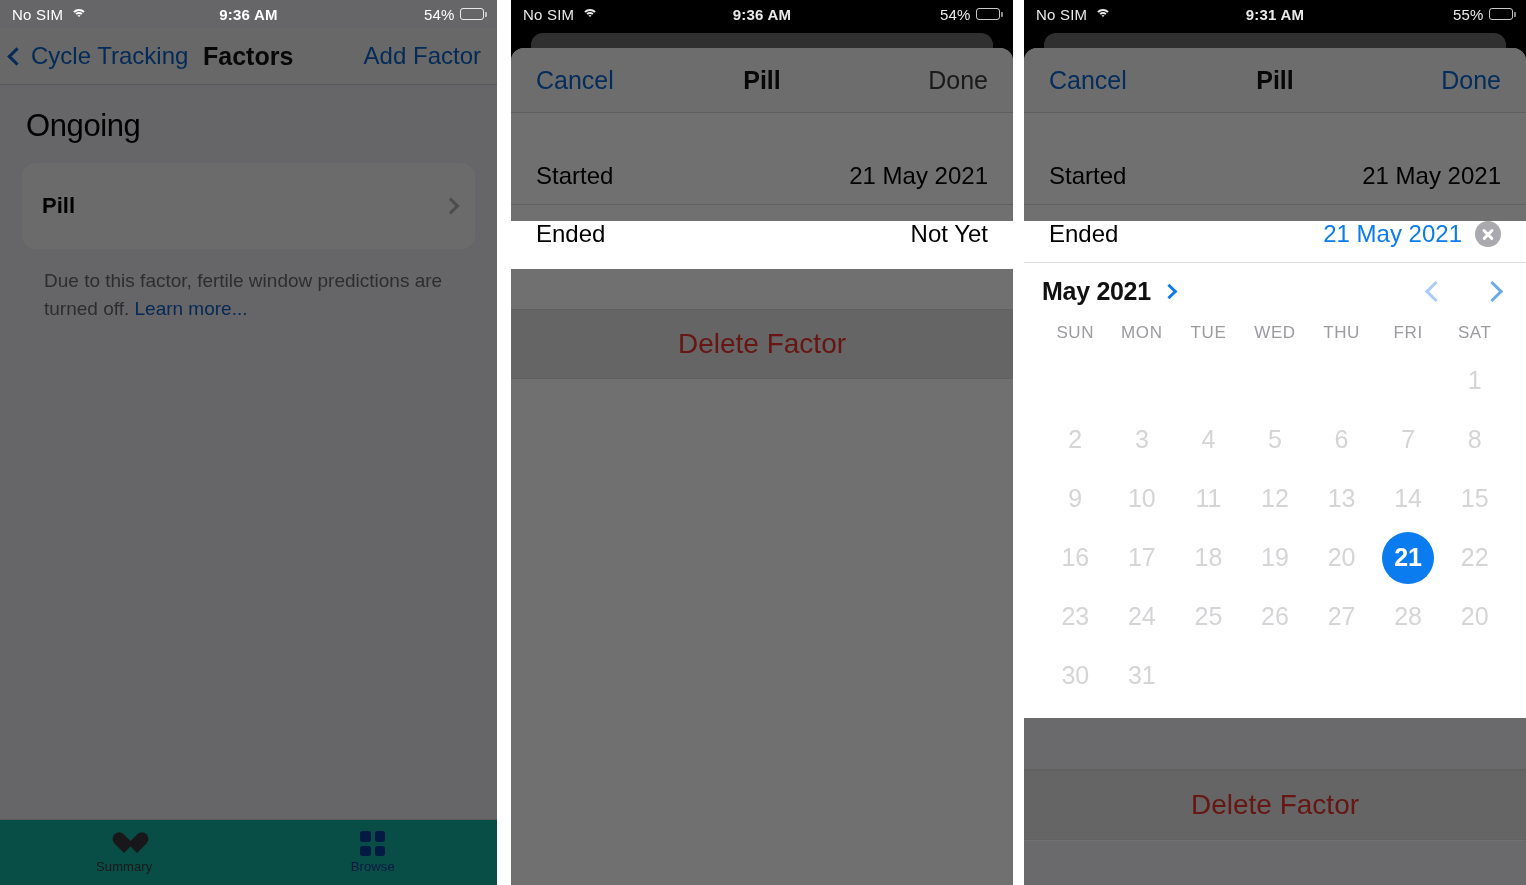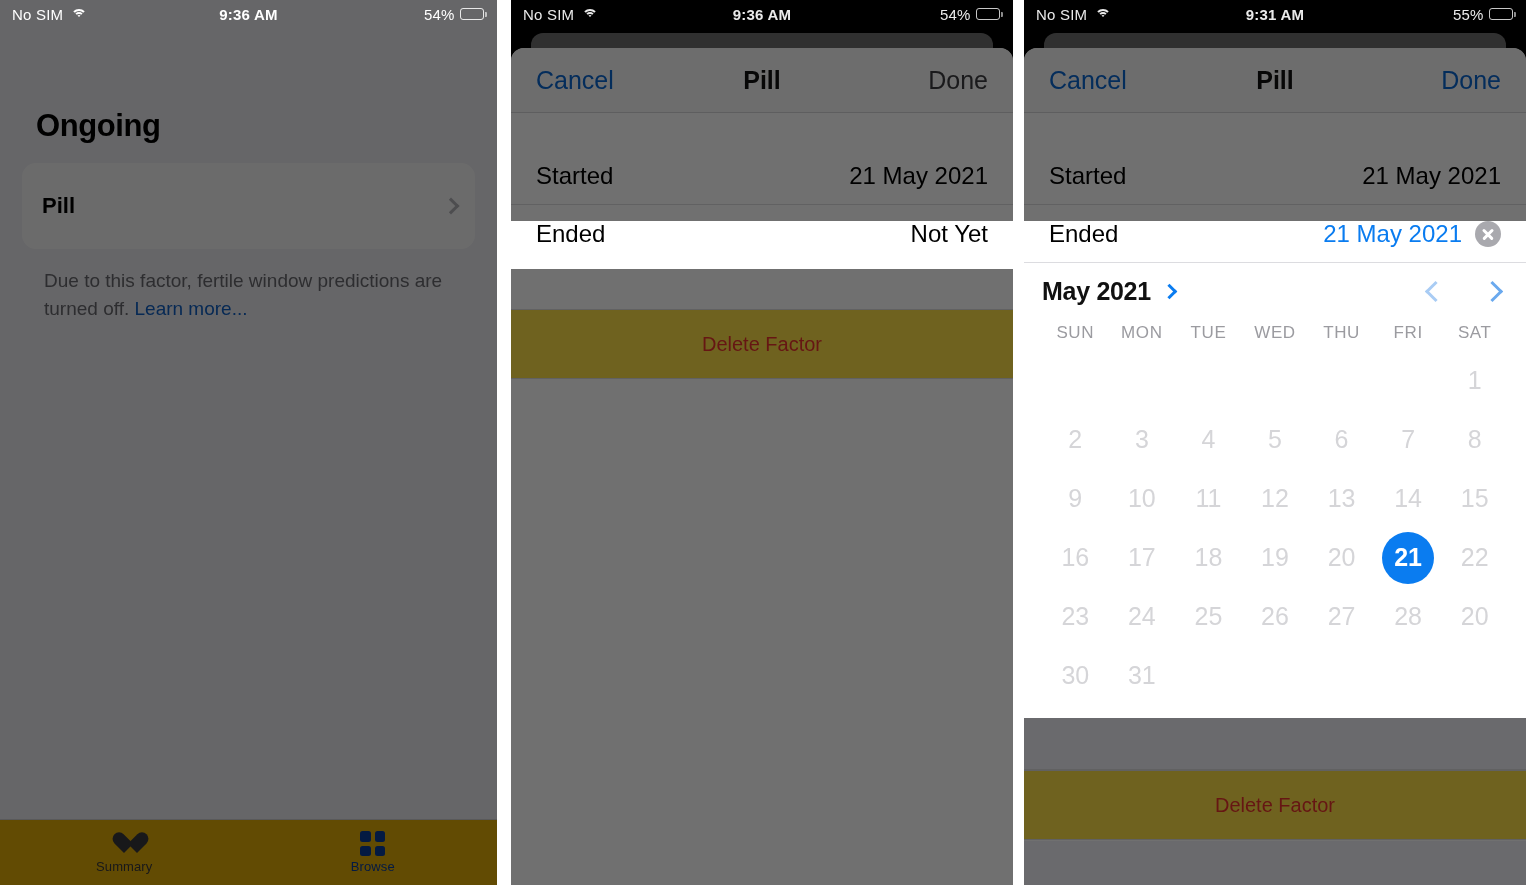--- a/index.html
+++ b/index.html
@@ -47,35 +47,35 @@
     display: flex; align-items: center; background: #f7f7f8;
     border-bottom: 1px solid #d2d2d5;
   }
   .nav-back { display: flex; align-items: center; gap: 4px; margin-left: 10px; color: #0a66d0; font-size: 24px; }
   .chev-left { display:inline-block; width: 13px; height: 13px; border-left: 3.4px solid currentColor; border-bottom: 3.4px solid currentColor; transform: rotate(45deg); margin-right: 4px; }
   .nav-title { position: absolute; left: 0; right: 0; text-align: center; font-size: 25px; font-weight: 700; color: #111; pointer-events:none; }
   .nav-title-pos { left: 203px; right: auto; text-align: left; }
   .nav-action { position: absolute; right: 16px; color: #0a66d0; font-size: 24px; }
 
   .p1-body { position: absolute; top: 86px; left: 0; right: 0; bottom: 0; background: #f2f2f7; }
-  .section-title { font-size: 31px; font-weight: 700; color: #000; margin: 22px 0 0 36px; letter-spacing: -0.4px; }
+  .section-title { font-size: 31px; font-weight: 400; color: #000; margin: 22px 0 0 26px; letter-spacing: -0.4px; }
   .card {
     margin: 19px 22px 0 22px; background: #fff; border-radius: 14px;
     height: 86px; display: flex; align-items: center; padding: 0 18px 0 20px;
   }
   .card-main { flex: 1; }
   .card-title { font-size: 22px; font-weight: 700; color: #000; line-height: 1.15; }
   .card-sub { font-size: 21px; color: #000; margin-top: 4px; line-height: 1.15; }
   .chev-right { width: 12px; height: 12px; border-right: 3px solid #b8b8bd; border-top: 3px solid #b8b8bd; transform: rotate(45deg); }
   .footnote { margin: 18px 44px 0 44px; font-size: 19px; line-height: 1.45; color: #6d6d72; }
   .footnote a { color: #1163c9; text-decoration: none; }
 
   .tabbar {
     position: absolute; left: 0; right: 0; bottom: 0; height: 66px;
-    background: #eab308; border-top: 1px solid #d3d3d6;
+    background: #14b8a6; border-top: 1px solid #d3d3d6;
     display: flex;
   }
   .tab { flex: 1; display: flex; flex-direction: column; align-items: center; justify-content: center; gap: 3px; }
   .tab-label { font-size: 13px; letter-spacing: .1px; }
   .tab.inactive { color: #3b3b3e; }
   .tab.active { color: #0b3f9e; }
   .heart-ico { width: 26px; height: 24px; position: relative; }
   .heart-ico:before, .heart-ico:after {
     content: ""; position: absolute; top: 1px; width: 13px; height: 20px;
     background: currentColor; border-radius: 13px 13px 0 0;
@@ -119,21 +119,21 @@
   }
   .clear-x:before, .clear-x:after {
     content: ""; position: absolute; left: 6px; top: 12px; width: 14px; height: 2.6px;
     background: #fff; border-radius: 2px;
   }
   .clear-x:before { transform: rotate(45deg); }
   .clear-x:after  { transform: rotate(-45deg); }
 
   .delete-row {
     height: 70px; display: flex; align-items: center; justify-content: center;
-    background: #fde047; font-size: 20px; color: #e8342d;
+    background: #e5e5e5; font-size: 28px; color: #e8342d;
     border-top: 1px solid #dcdce0; border-bottom: 1px solid #dcdce0;
   }
 
   
   .cal { background: #fff; padding: 0 18px 10px 18px; }
   .cal-head { display: flex; align-items: center; height: 56px; }
   .cal-month { font-size: 25px; font-weight: 700; color: #111; letter-spacing: -0.3px; }
   .cal-month-chev { width: 11px; height: 11px; border-right: 3.2px solid #0a7cf0; border-top: 3.2px solid #0a7cf0; transform: rotate(45deg); margin-left: 13px; }
   .cal-nav { margin-left: auto; display: flex; align-items: center; gap: 42px; padding-right: 8px; }
   .nav-arrow { width: 15px; height: 15px; border-right: 3.4px solid; border-top: 3.4px solid; }
@@ -154,20 +154,28 @@
   .scrim { position: absolute; background: rgba(0,0,0,0.56); pointer-events: none; z-index: 9; }
 </style>
 </head>
 <body>
 
 <div class="stage">
 
   <div class="panel" id="panel1">
     <div class="p1-root">
 
+      <div class="navbar">
+        <div class="nav-back">
+          <span class="chev-left"></span>
+          <span>Cycle Tracking</span>
+        </div>
+        <div class="nav-title nav-title-pos">Factors</div>
+        <div class="nav-action">Add Factor</div>
+      </div>
 
       <div class="p1-body">
         <div class="section-title">Ongoing</div>
 
         <div class="card">
           <div class="card-main">
             <div class="card-title">Pill</div>
           </div>
           <span class="chev-right"></span>
         </div>

